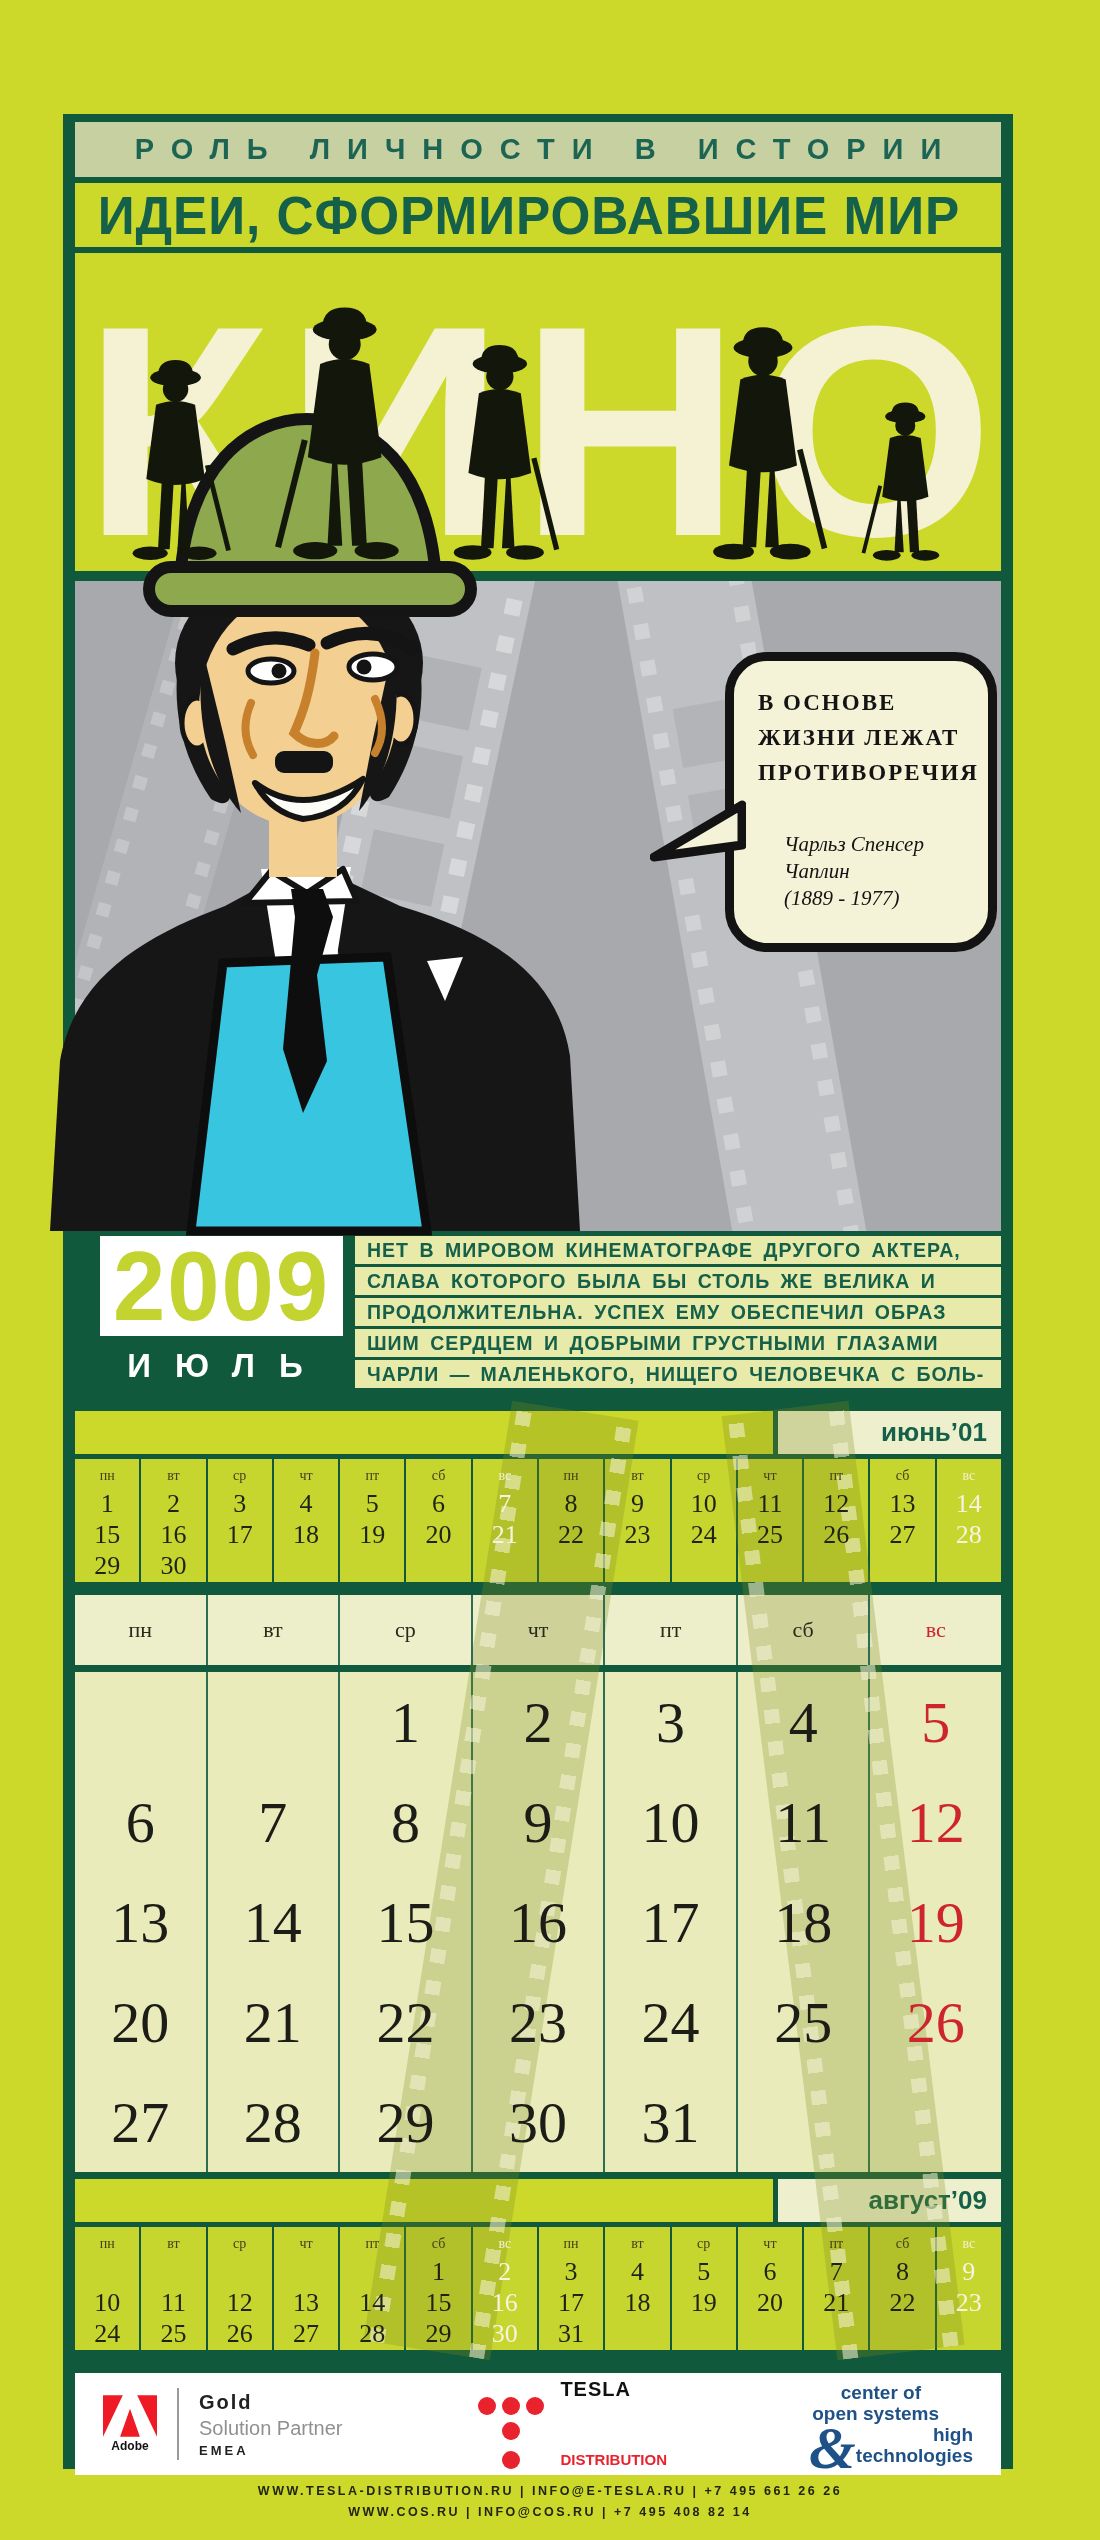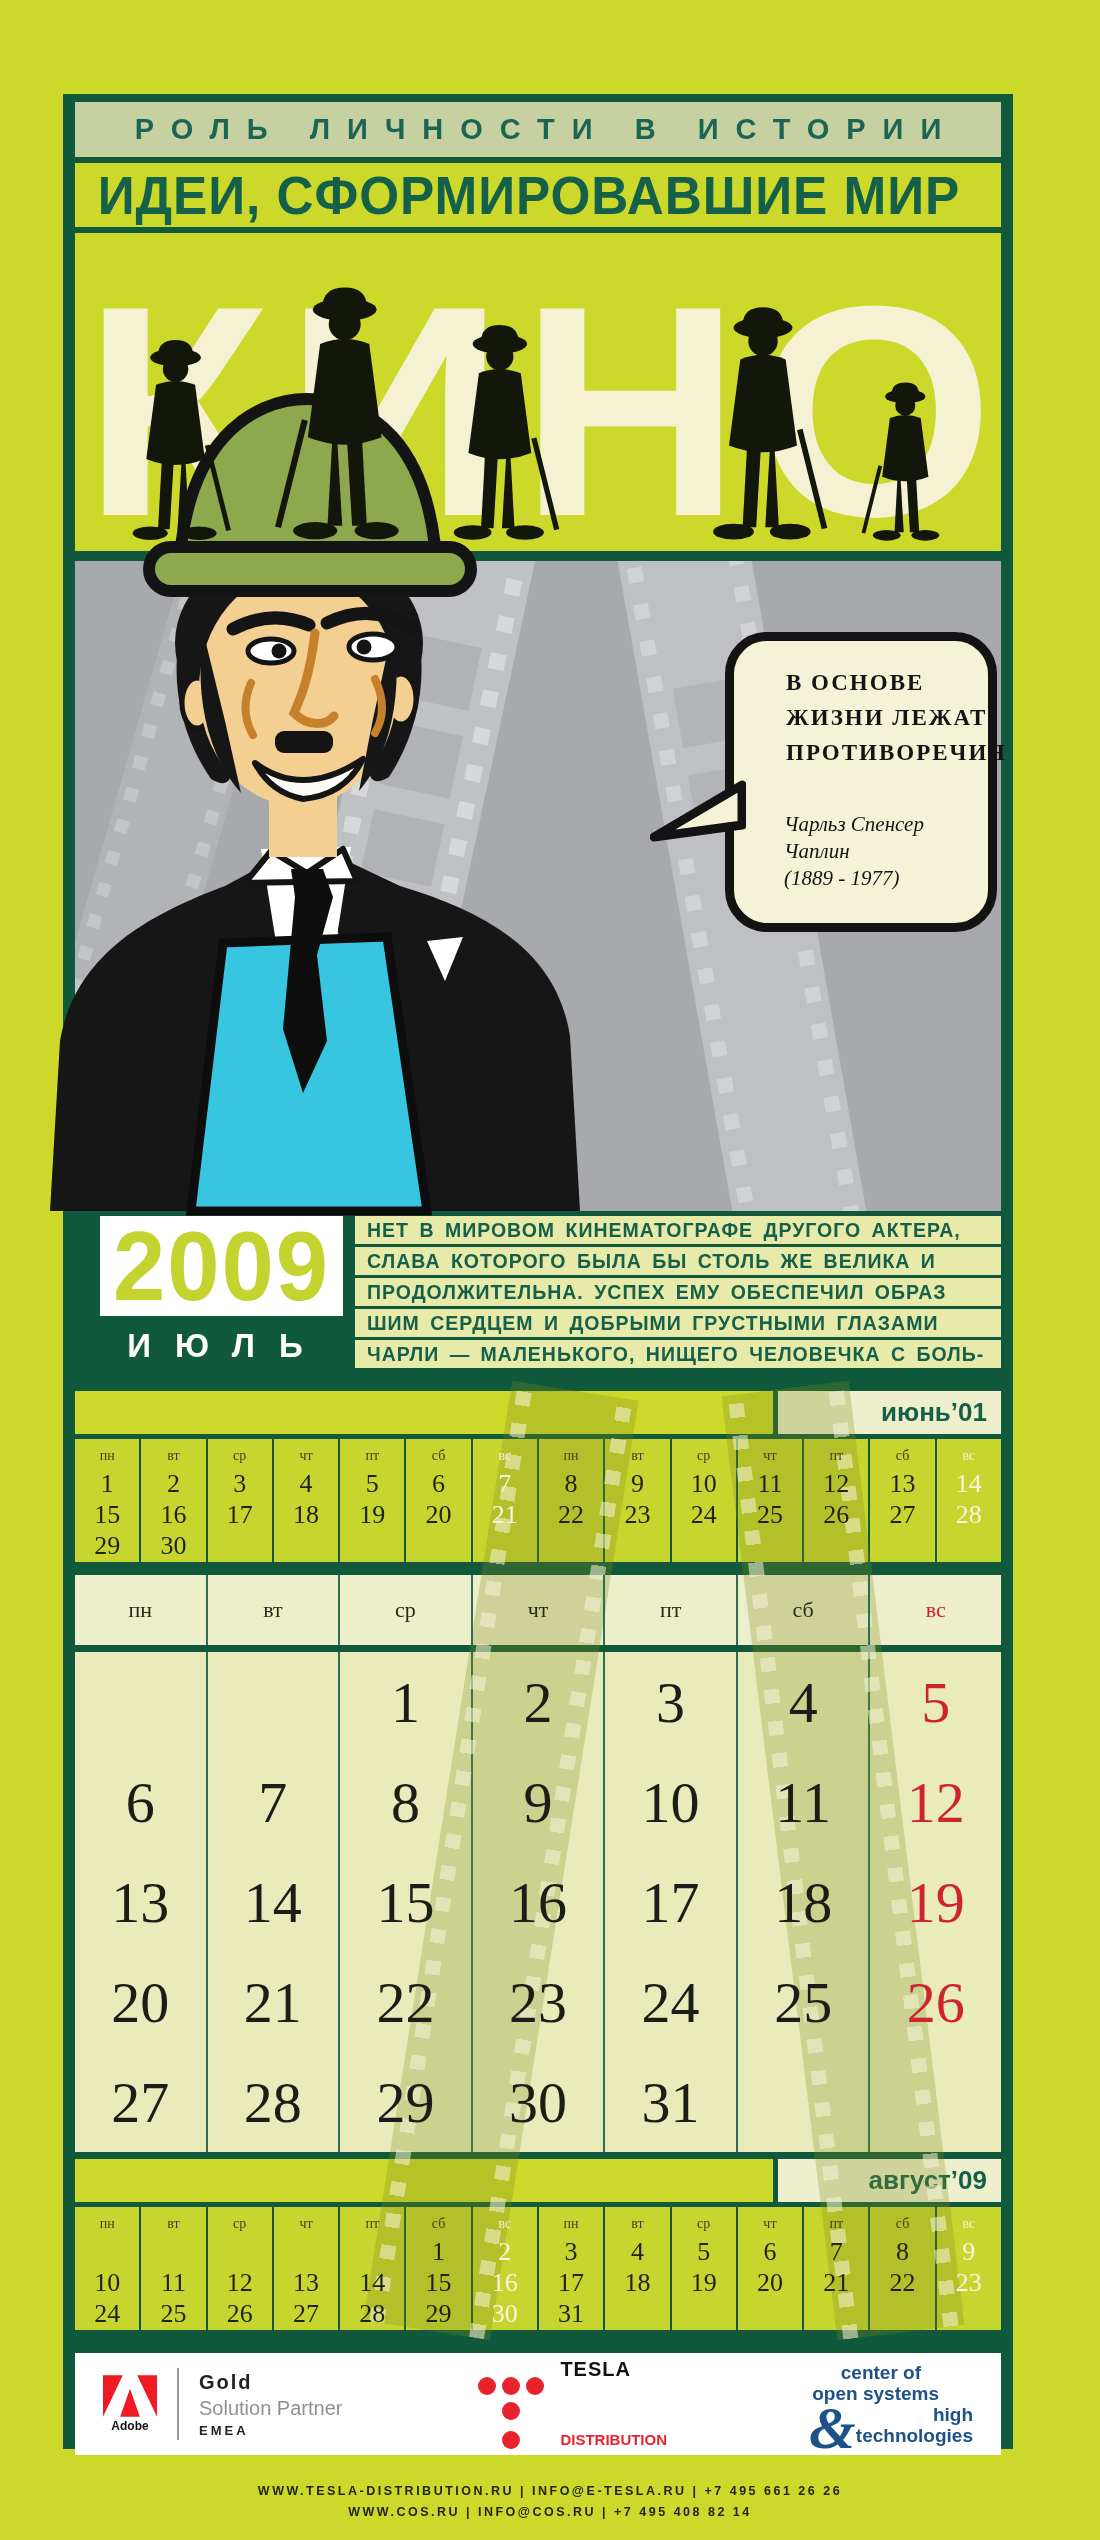--- a/index.html
+++ b/index.html
@@ -3,21 +3,21 @@
 <meta charset="utf-8">
 <style>
   html,body{margin:0;padding:0;}
   body{
     width:1100px;height:2540px;position:relative;
     background:#ccd92b;
     font-family:"Liberation Sans",sans-serif;
     overflow:hidden;
   }
   .frame{
-    position:absolute;left:63px;top:94px;width:950px;height:2355px;
+    position:absolute;left:63px;top:114px;width:950px;height:2355px;
     background:#11593c;box-sizing:border-box;padding:8px 12px 12px;
   }
   
   .band-series{height:55px;background:#c6d0a0;display:flex;align-items:center;justify-content:center;}
   .band-series span{font-size:29px;font-weight:bold;color:#1c6454;letter-spacing:17px;text-indent:17px;white-space:nowrap;}
   .band-title{height:64px;background:#ccd92b;border-top:6px solid #11593c;border-bottom:6px solid #11593c;
     display:flex;align-items:center;justify-content:flex-start;}
   .band-title span{font-size:54px;font-weight:bold;color:#156049;letter-spacing:1px;transform:scaleX(.95);white-space:nowrap;}
   .band-kino{height:318px;background:#ccd92b;position:relative;overflow:hidden;}
   .kino-letters{position:absolute;left:0;right:0;bottom:2px;display:flex;justify-content:space-between;
@@ -32,21 +32,21 @@
   .sil-5{left:784px;height:162px;}
   
   .portrait{height:650px;border-top:10px solid #11593c;background:#a7a9ac;position:relative;}
   .scene{position:absolute;left:0;top:-180px;width:926px;height:830px;overflow:visible;z-index:2;}
   .bubble{
     position:absolute;left:650px;top:71px;width:272px;height:300px;z-index:3;box-sizing:border-box;
     background:#f5f3d7;border:9px solid #131313;border-radius:42px;padding:24px 18px 0 24px;
   }
   .bubble-tail{position:absolute;left:-84px;top:138px;width:96px;height:84px;}
   .bubble-quote div{font-family:"Liberation Serif",serif;font-weight:bold;font-size:23px;line-height:35px;
-    letter-spacing:2px;color:#141414;white-space:nowrap;margin-left:28px;}
+    letter-spacing:2px;color:#141414;white-space:nowrap;}
   .bubble-author{margin-top:41px;margin-left:26px;}
   .bubble-author div{font-family:"Liberation Serif",serif;font-style:italic;font-size:21px;line-height:27px;color:#141414;}
   
   .year-band{height:167px;display:flex;}
   .year-col{width:280px;position:relative;flex:none;}
   .year-box{position:absolute;left:25px;top:5px;width:243px;height:100px;background:#ffffff;
     display:flex;align-items:center;justify-content:center;}
   .year-box span{font-size:94px;font-weight:bold;color:#c3d431;letter-spacing:2px;transform:scaleY(1.05);}
   .month-label{position:absolute;left:0;top:116px;width:280px;text-align:center;color:#ffffff;
     font-size:33px;font-weight:bold;letter-spacing:24px;text-indent:24px;}

